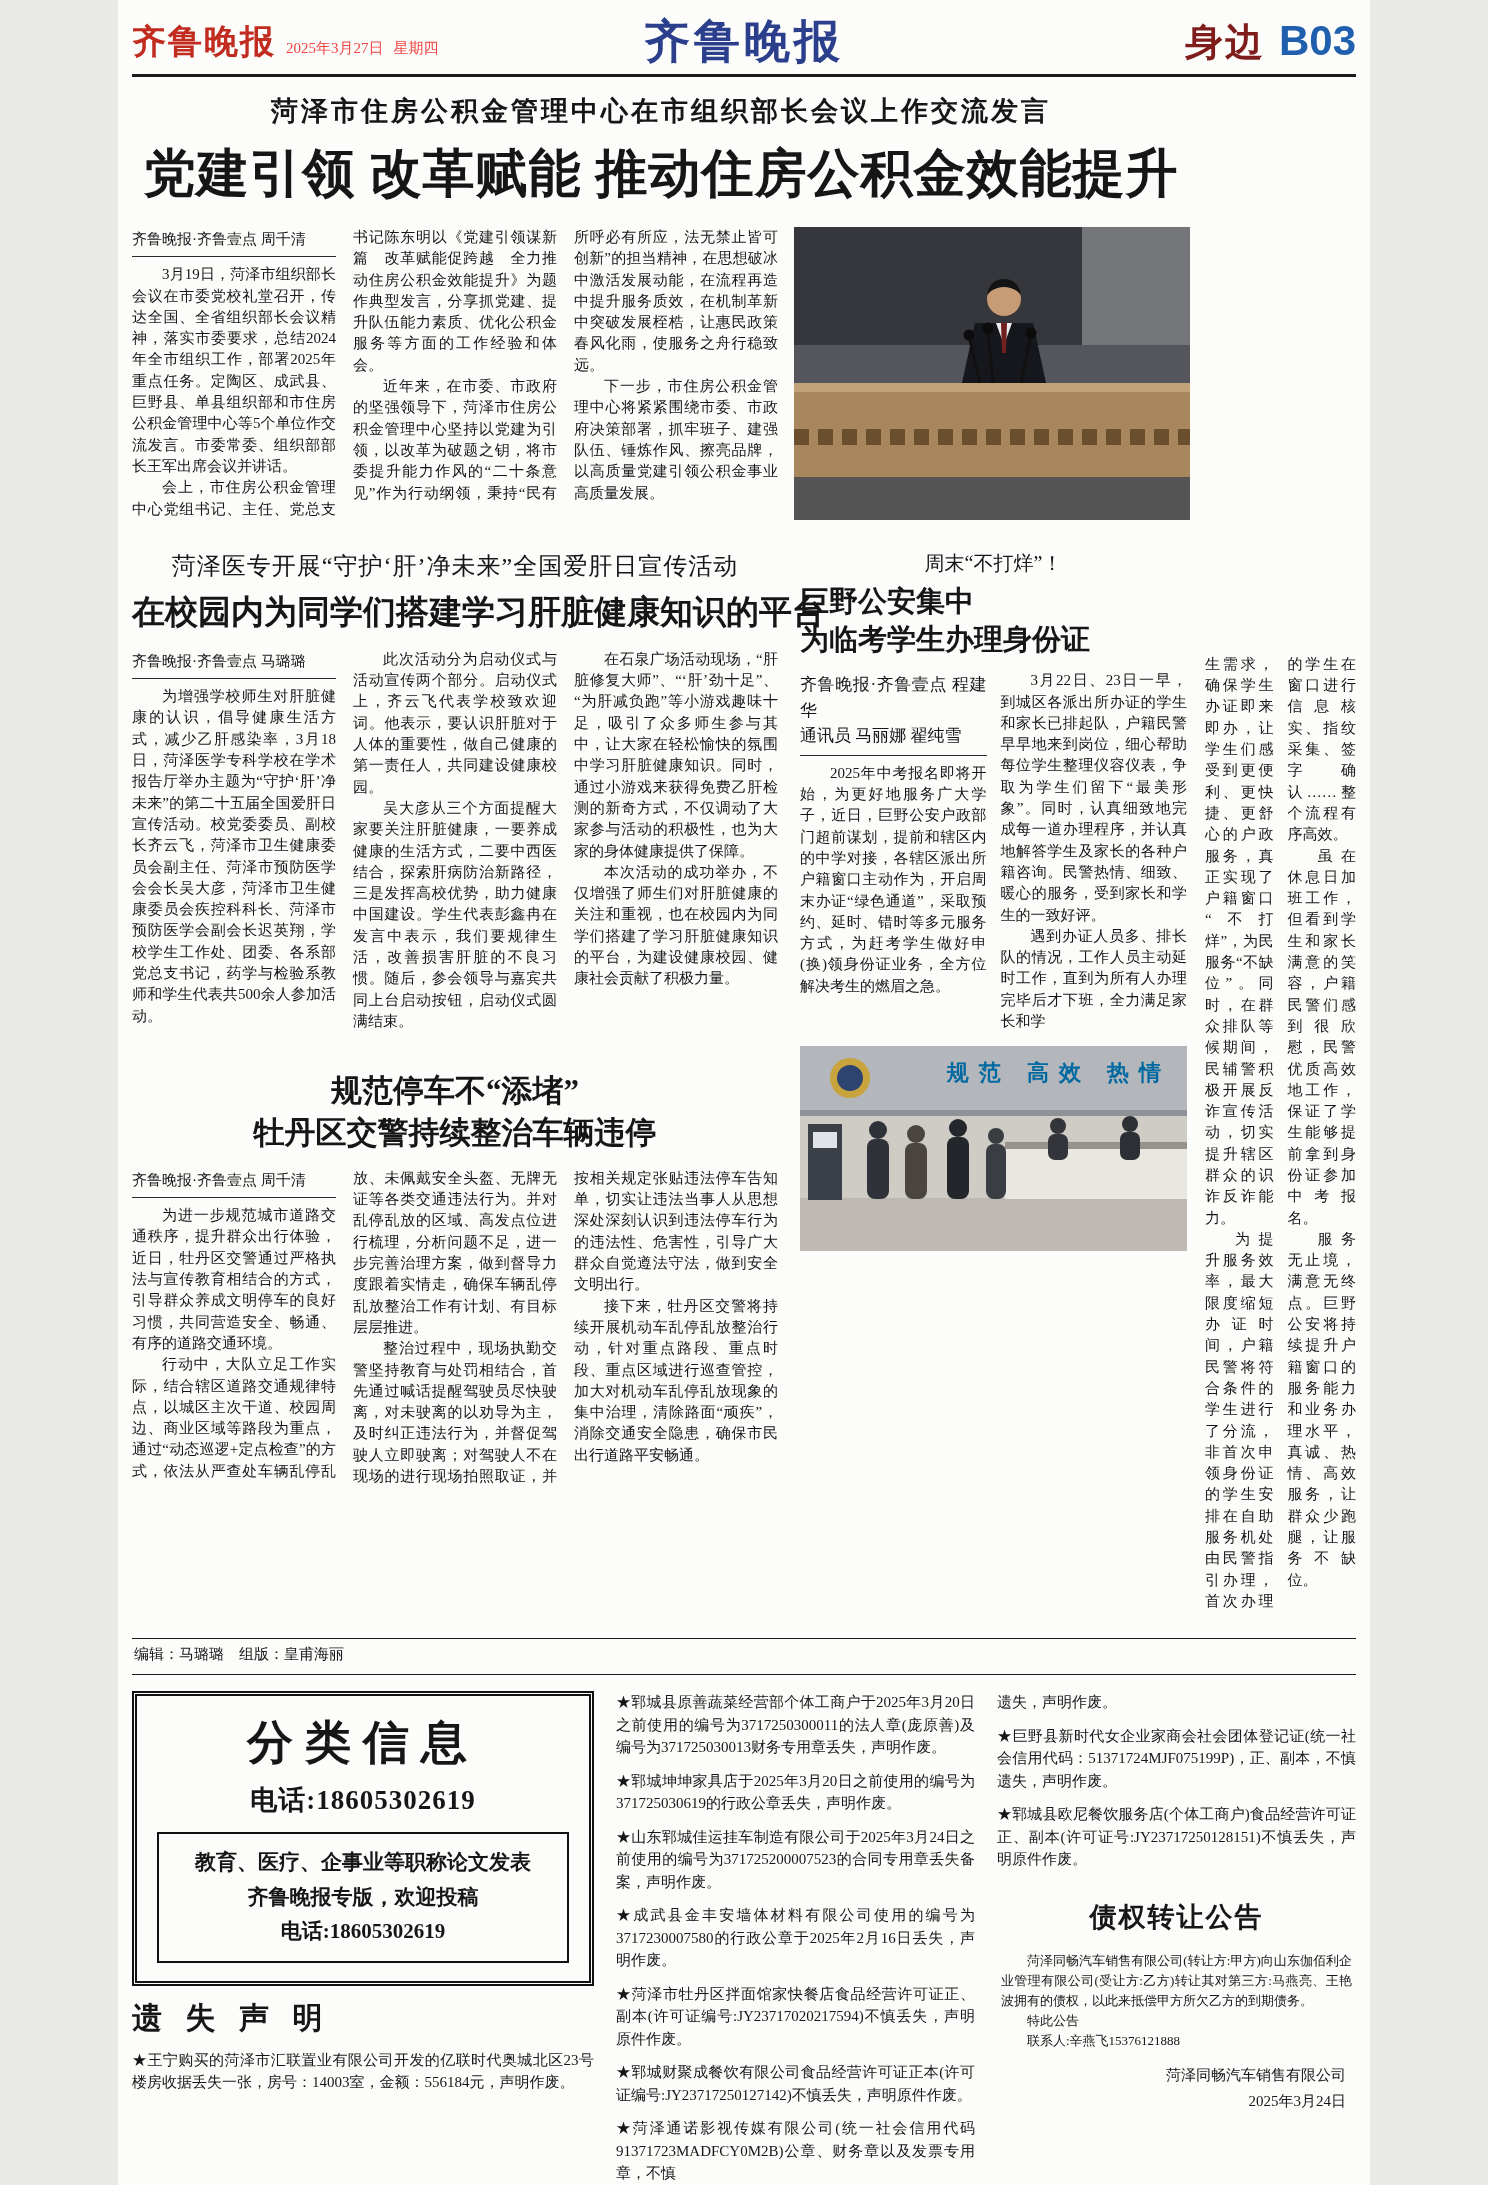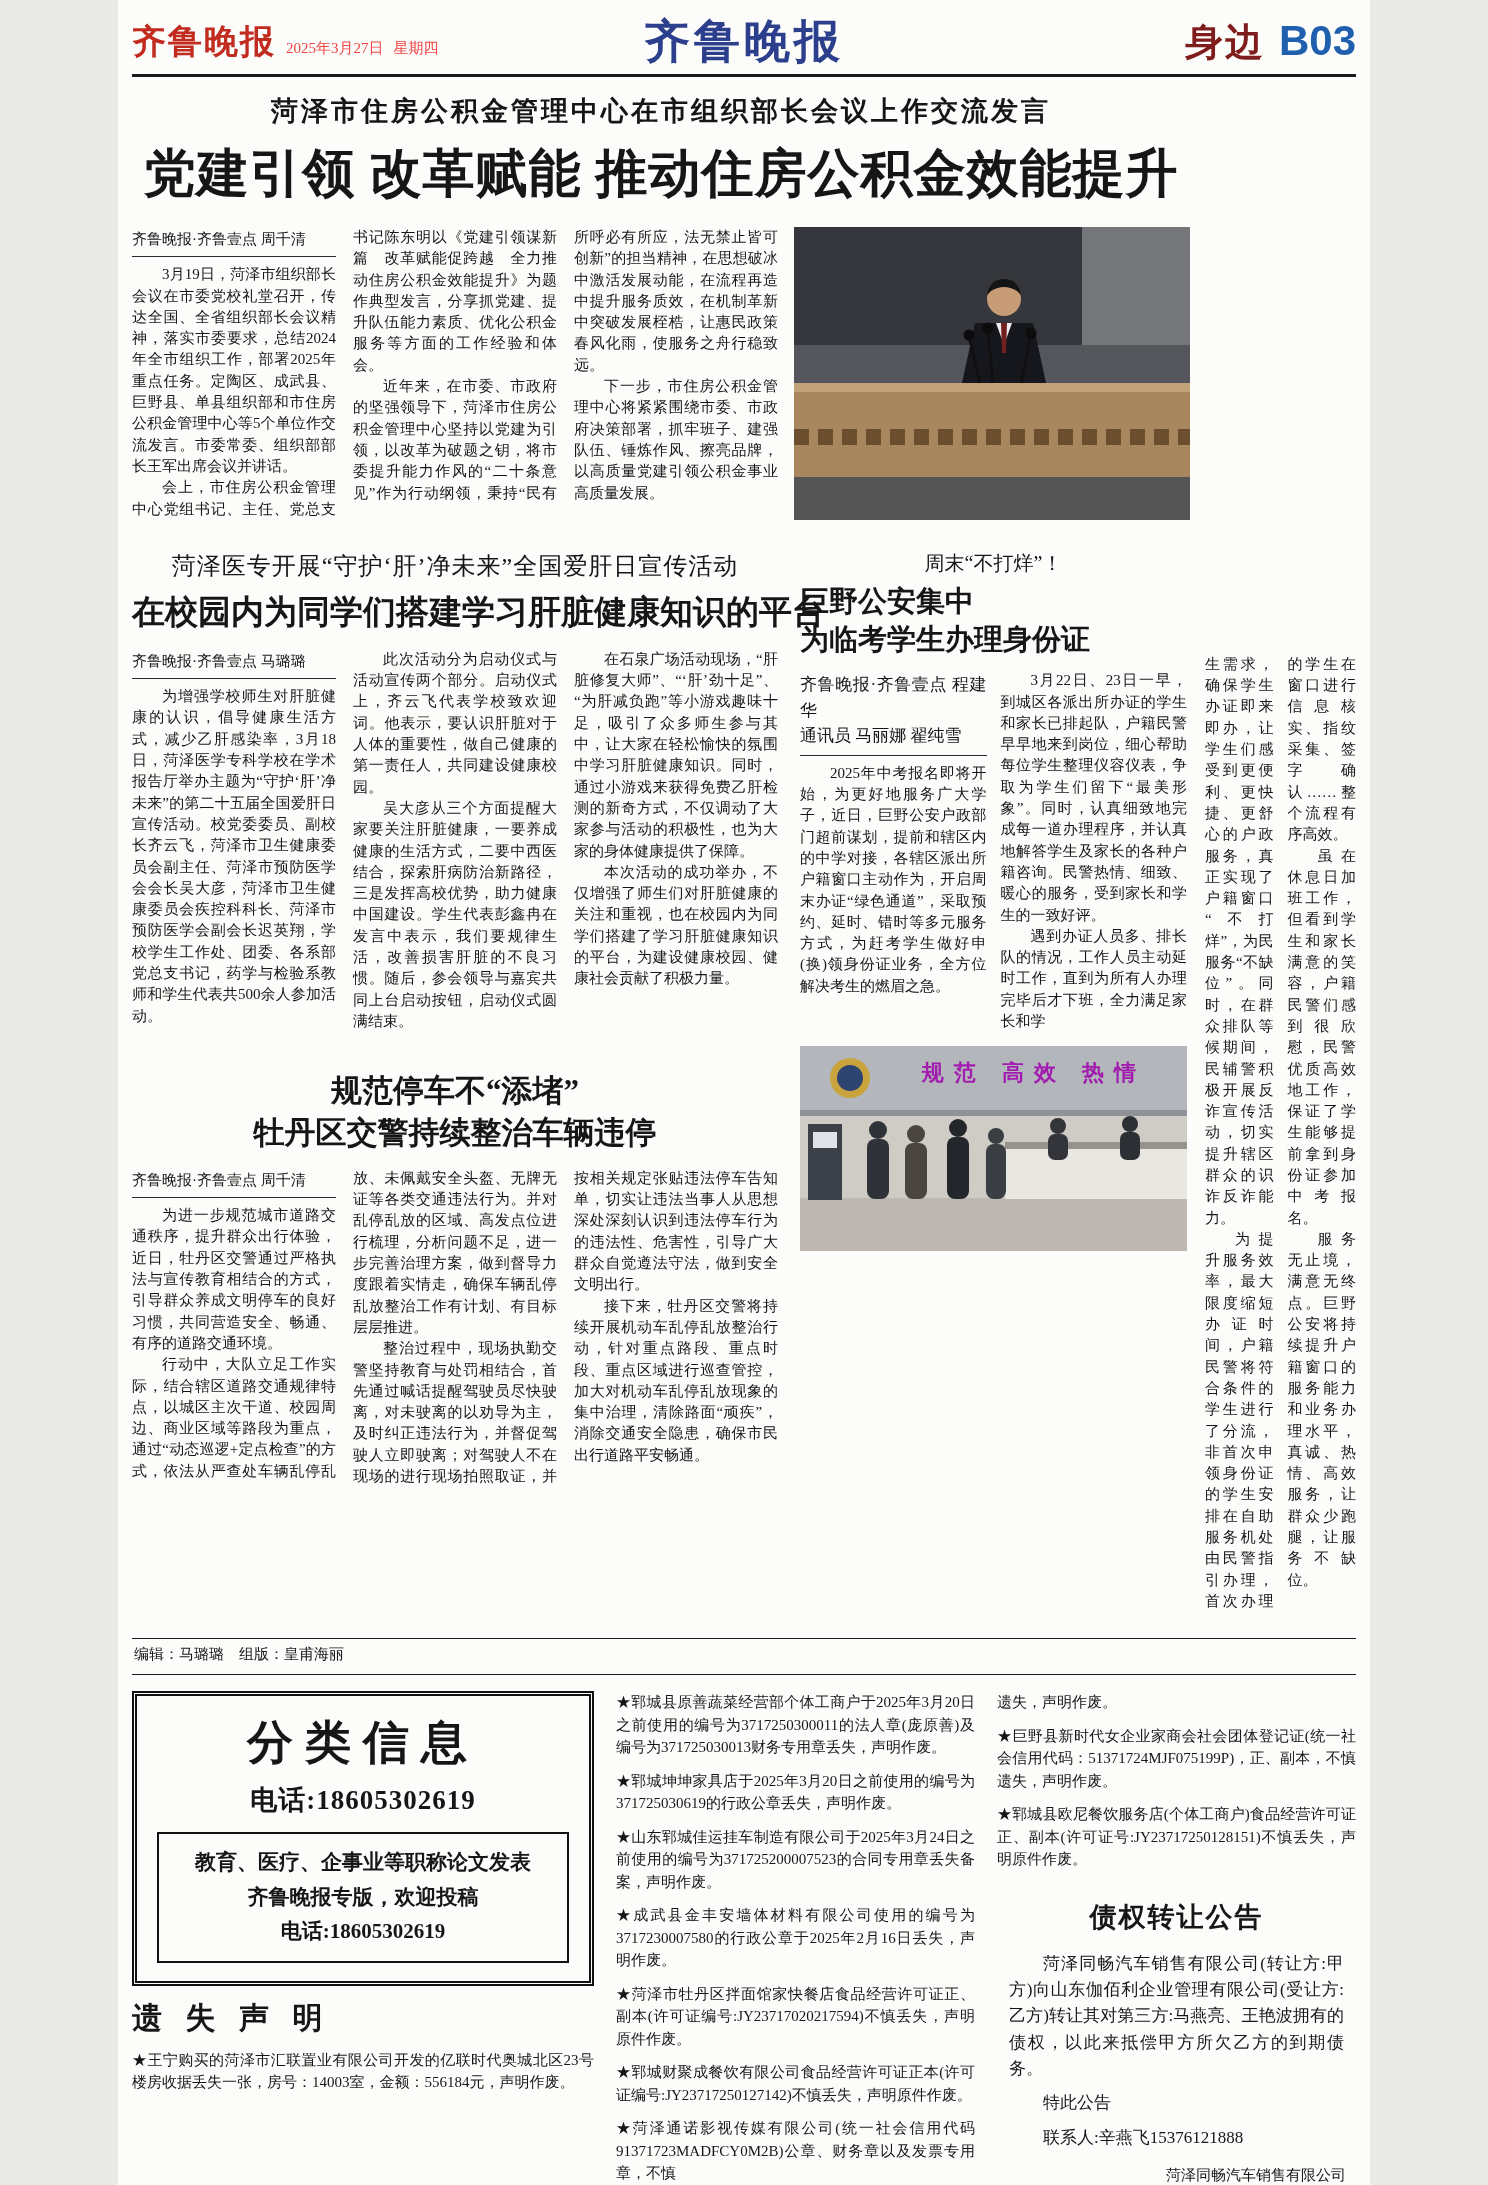--- a/index.html
+++ b/index.html
@@ -40,38 +40,38 @@
   .article4{margin-top:38px;}
   .a4-headline{font-size:31px;font-weight:bold;text-align:center;line-height:1.35;margin:0 0 14px;}
   .a4-cols{columns:3;column-gap:17px;}
   
   .article3{flex:1;display:grid;grid-template-columns:1fr 1fr;gap:18px;}
   .a3-kicker{font-size:20px;}
   .a3-headline{font-size:29px;font-weight:bold;text-align:left;line-height:1.3;margin:6px 0 12px;}
   .a3-cols-left{columns:2;column-gap:14px;min-height:336px;}
   .a3-byline{font-size:17px;}
   .photo2-wrap{margin-top:14px;position:relative;line-height:0;}
-  .photo2-walltext{position:absolute;top:16px;right:41px;font-size:22px;font-weight:bold;color:#a21caf;letter-spacing:10px;line-height:1;font-family:"Liberation Sans","DejaVu Sans",sans-serif;}
+  .photo2-walltext{position:absolute;top:16px;right:16px;font-size:22px;font-weight:bold;color:#0369a1;letter-spacing:10px;line-height:1;font-family:"Liberation Sans","DejaVu Sans",sans-serif;}
   .a3-right{padding-top:104px;columns:2;column-gap:14px;}
   
   .editor-bar{margin-top:26px;border-top:1px solid #1a1a1a;padding:6px 2px 4px;font-size:15px;}
   
   .classified{display:flex;gap:22px;margin-top:6px;border-top:1px solid #1a1a1a;padding-top:16px;height:582px;box-sizing:border-box;}
   .cl-left{width:462px;flex:none;}
   .cl-mid,.cl-right{flex:1;}
   .cl-box{border:5px double #111;padding:16px 12px 18px;text-align:center;}
   .cl-title{font-size:46px;font-weight:bold;letter-spacing:12px;}
   .cl-phone{font-size:27px;font-weight:bold;margin-top:8px;letter-spacing:1px;}
   .cl-inner{border:2px solid #111;margin:14px 8px 0;padding:10px 6px;}
   .cl-inner p{margin:3px 0;font-size:21px;font-weight:bold;text-indent:0;text-align:center;line-height:1.5;}
   .lost-title{text-align:left;font-size:30px;font-weight:bold;letter-spacing:8px;margin:12px 0 10px;}
   .notices p,.notice-cont{font-size:15px;line-height:1.5;text-align:justify;margin:0 0 11px;text-indent:0;}
   .debt{margin-top:28px;padding:0 4px;}
   .debt-title{text-align:center;font-size:27px;font-weight:bold;margin-bottom:16px;letter-spacing:2px;}
-  .debt-body p{font-size:17px;line-height:1.55;text-align:justify;text-indent:2em;margin:8px;}
+  .debt-body p{font-size:13px;line-height:1.55;text-align:justify;text-indent:2em;margin:0;}
   .debt-sign{text-align:right;font-size:15px;line-height:1.7;margin-top:12px;padding-right:6px;}
 </style>
 </head>
 <body>
 
 <div class="page">
 
   <header class="masthead">
     <div class="mh-left">
       <span class="logo-small">齐鲁晚报</span>

